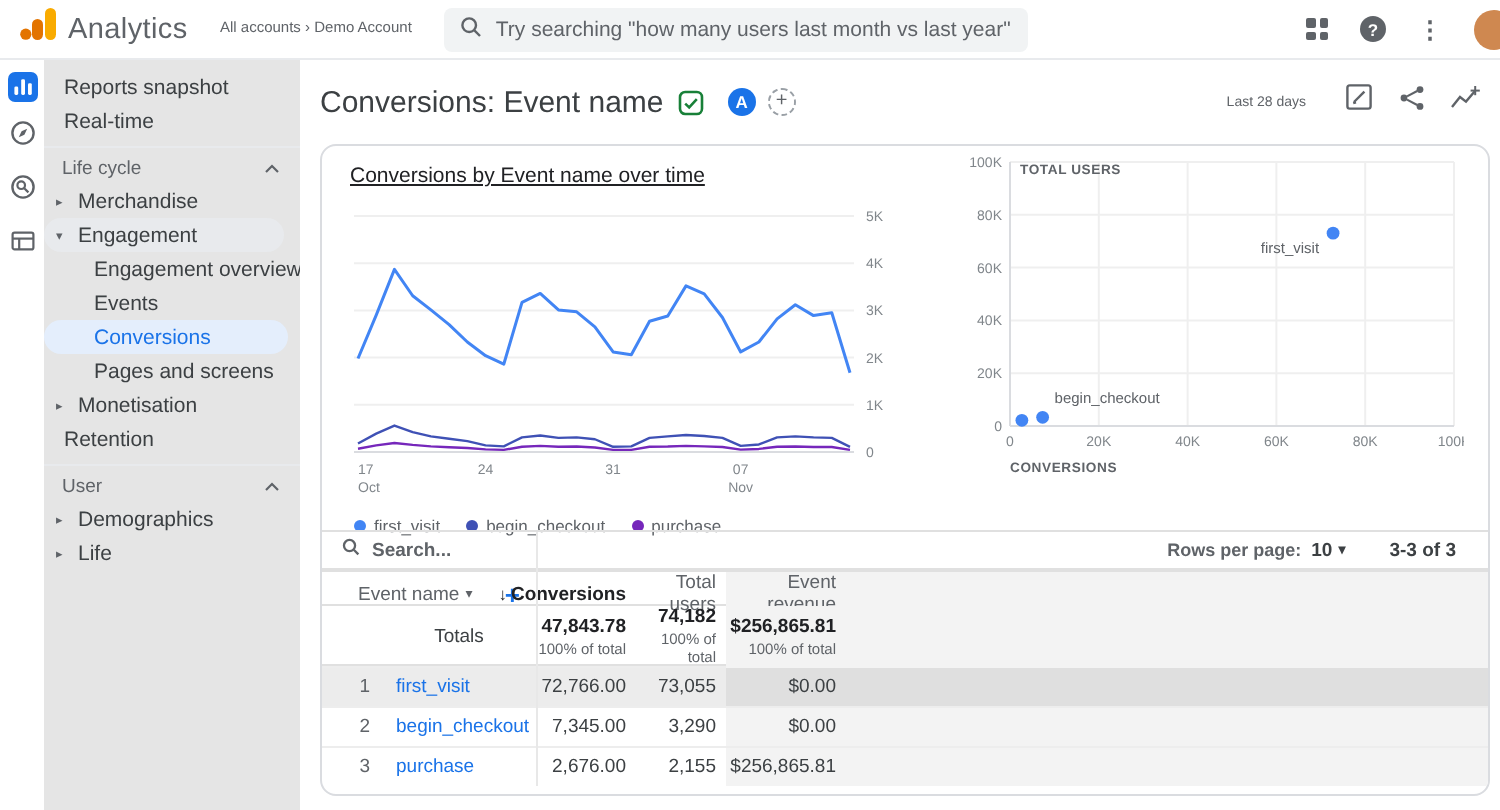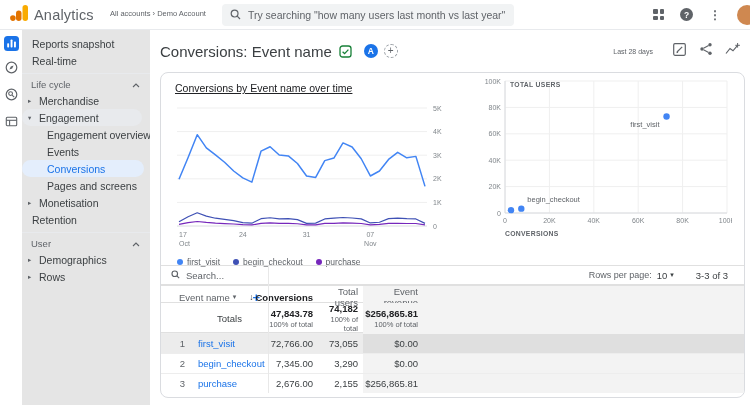--- a/index.html
+++ b/index.html
@@ -64,21 +64,21 @@
   .chart-block1 { width:296px; }
   .chart-block2 { flex:1; padding-left:10px; }
   .chart-title { font-size:10.5px; color:#202124; margin:9px 0 4px;text-decoration:underline; }
   .legend { display:flex; gap:13px; margin-top:1px; padding-left:2px; }
   .legend-item { display:flex; align-items:center; gap:4px; font-size:8.5px; color:#5f6368; }
   .legend-dot { width:6px; height:6px; border-radius:50%; }
 
   
   .tbl-section { border-top:1px solid #e0e0e0; position:relative; }
   .vdiv { position:absolute; left:107px; top:0; bottom:0; width:1px; background:#e8e8e8; }
-  .toolbar { height:19px; display:flex; align-items:center; padding:0 10px; font-size:9.5px; color:#5f6368; }
+  .toolbar { height:19px; display:flex; align-items:center; padding:0 10px; font-size:9.5px; color:#5f6368;font-weight:bold; }
   .toolbar .ph { margin-left:6px; }
   .tb-spacer { flex:1; }
   .rpp-label { font-size:9px; }
   .rpp-value { margin-left:5px; color:#3c4043; font-size:9.5px; display:flex; align-items:center; gap:3px; }
   .rpp-value .caret { font-size:7px; }
   .pag { margin-left:22px; margin-right:6px; color:#3c4043; font-size:9.5px; }
 
   .trow { display:grid; grid-template-columns:30px 77px 50px 45px 60px 1fr; align-items:center; }
   .thead { height:17px; border-top:1px solid #e0e0e0; font-size:9.5px; color:#5f6368; }
   .th-dim { grid-column:1 / 3; display:flex; align-items:center; padding-left:18px; gap:3px; height:100%; }
@@ -231,21 +231,21 @@
         <span><svg width="8" height="5" viewBox="0 0 8 5">
             <polyline points="1,4 4,1 7,4" fill="none" stroke="#5f6368" stroke-width="1.1"></polyline>
           </svg></span>
       </div>
       <div class="sb-item">
         <span class="sb-arrow">▸</span>
         <span class="sb-label">Demographics</span>
       </div>
       <div class="sb-item">
         <span class="sb-arrow">▸</span>
-        <span class="sb-label">Rows</span>
+        <span class="sb-label">Life</span>
       </div>
     </aside>
 
   <main class="main">
     <div class="report-header">
       <span class="report-title">Conversions: Event name</span>
       <span class="badge-ok">
         <svg width="13" height="13" viewBox="0 0 13 13">
             <rect x="1" y="1" width="11" height="11" rx="2.6" fill="none" stroke="#188038" stroke-width="1.3"></rect>
             <polyline points="3.6,6.8 5.6,8.7 9.4,4.6" fill="none" stroke="#188038" stroke-width="1.3"></polyline>

